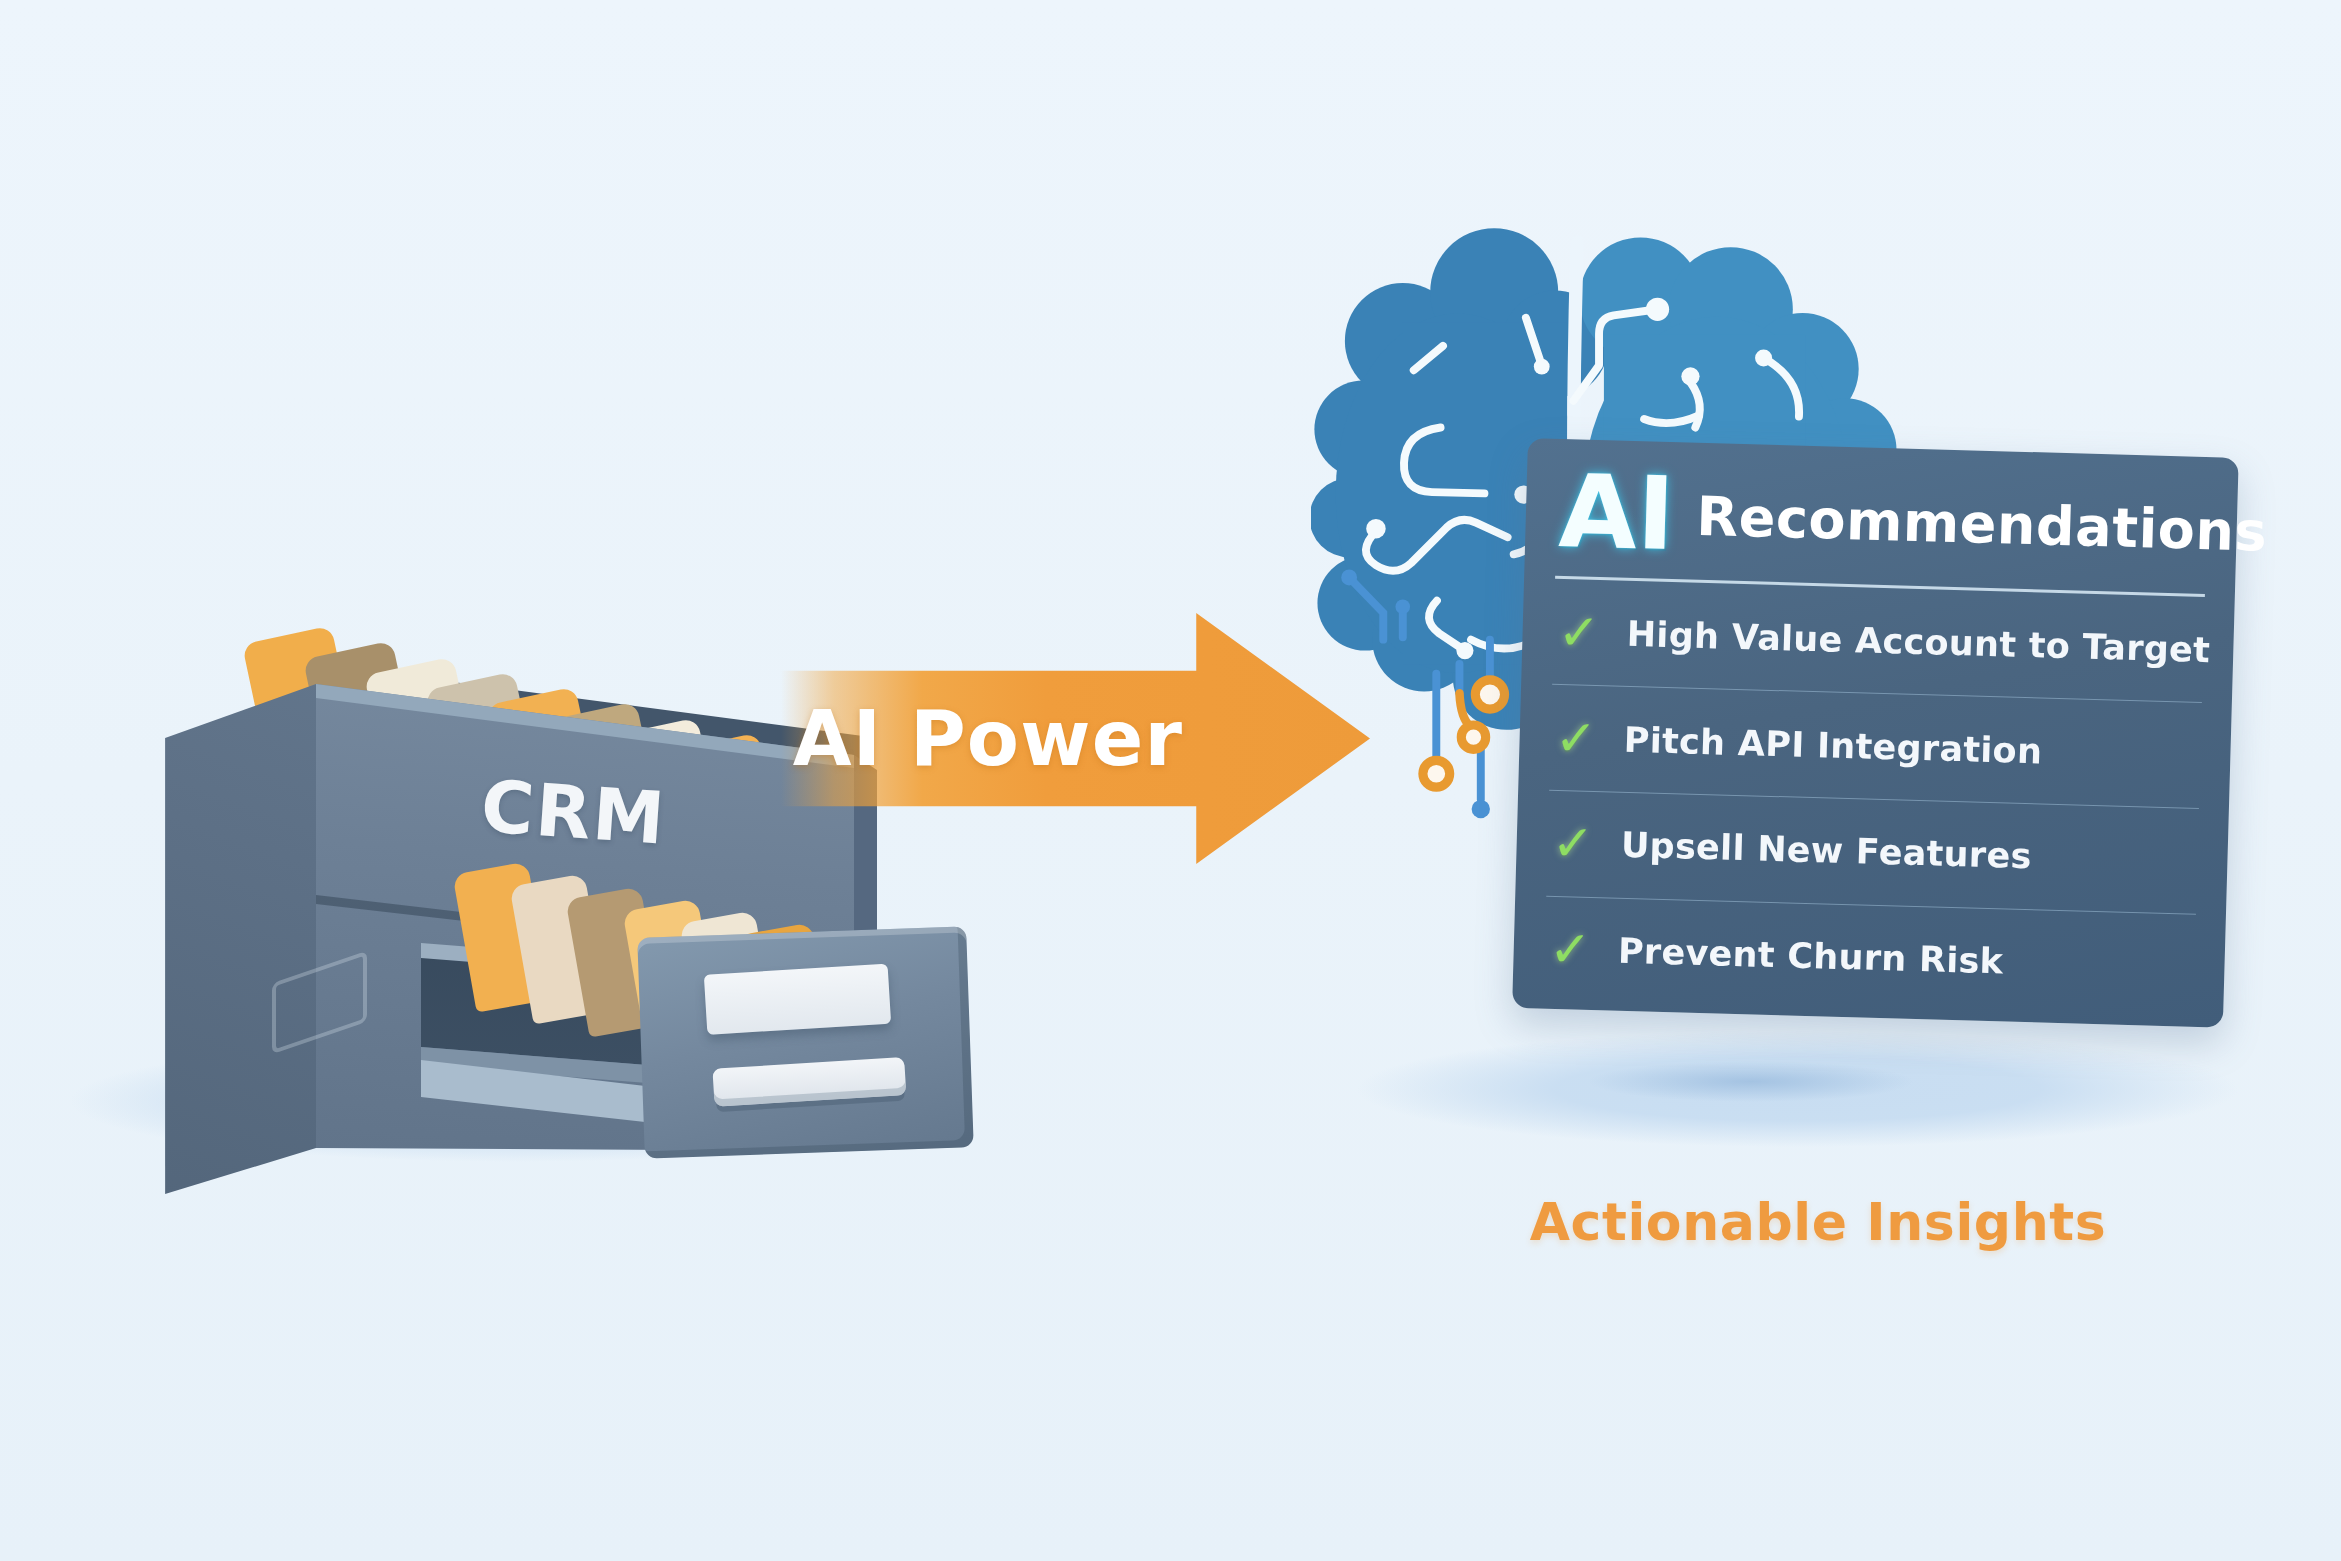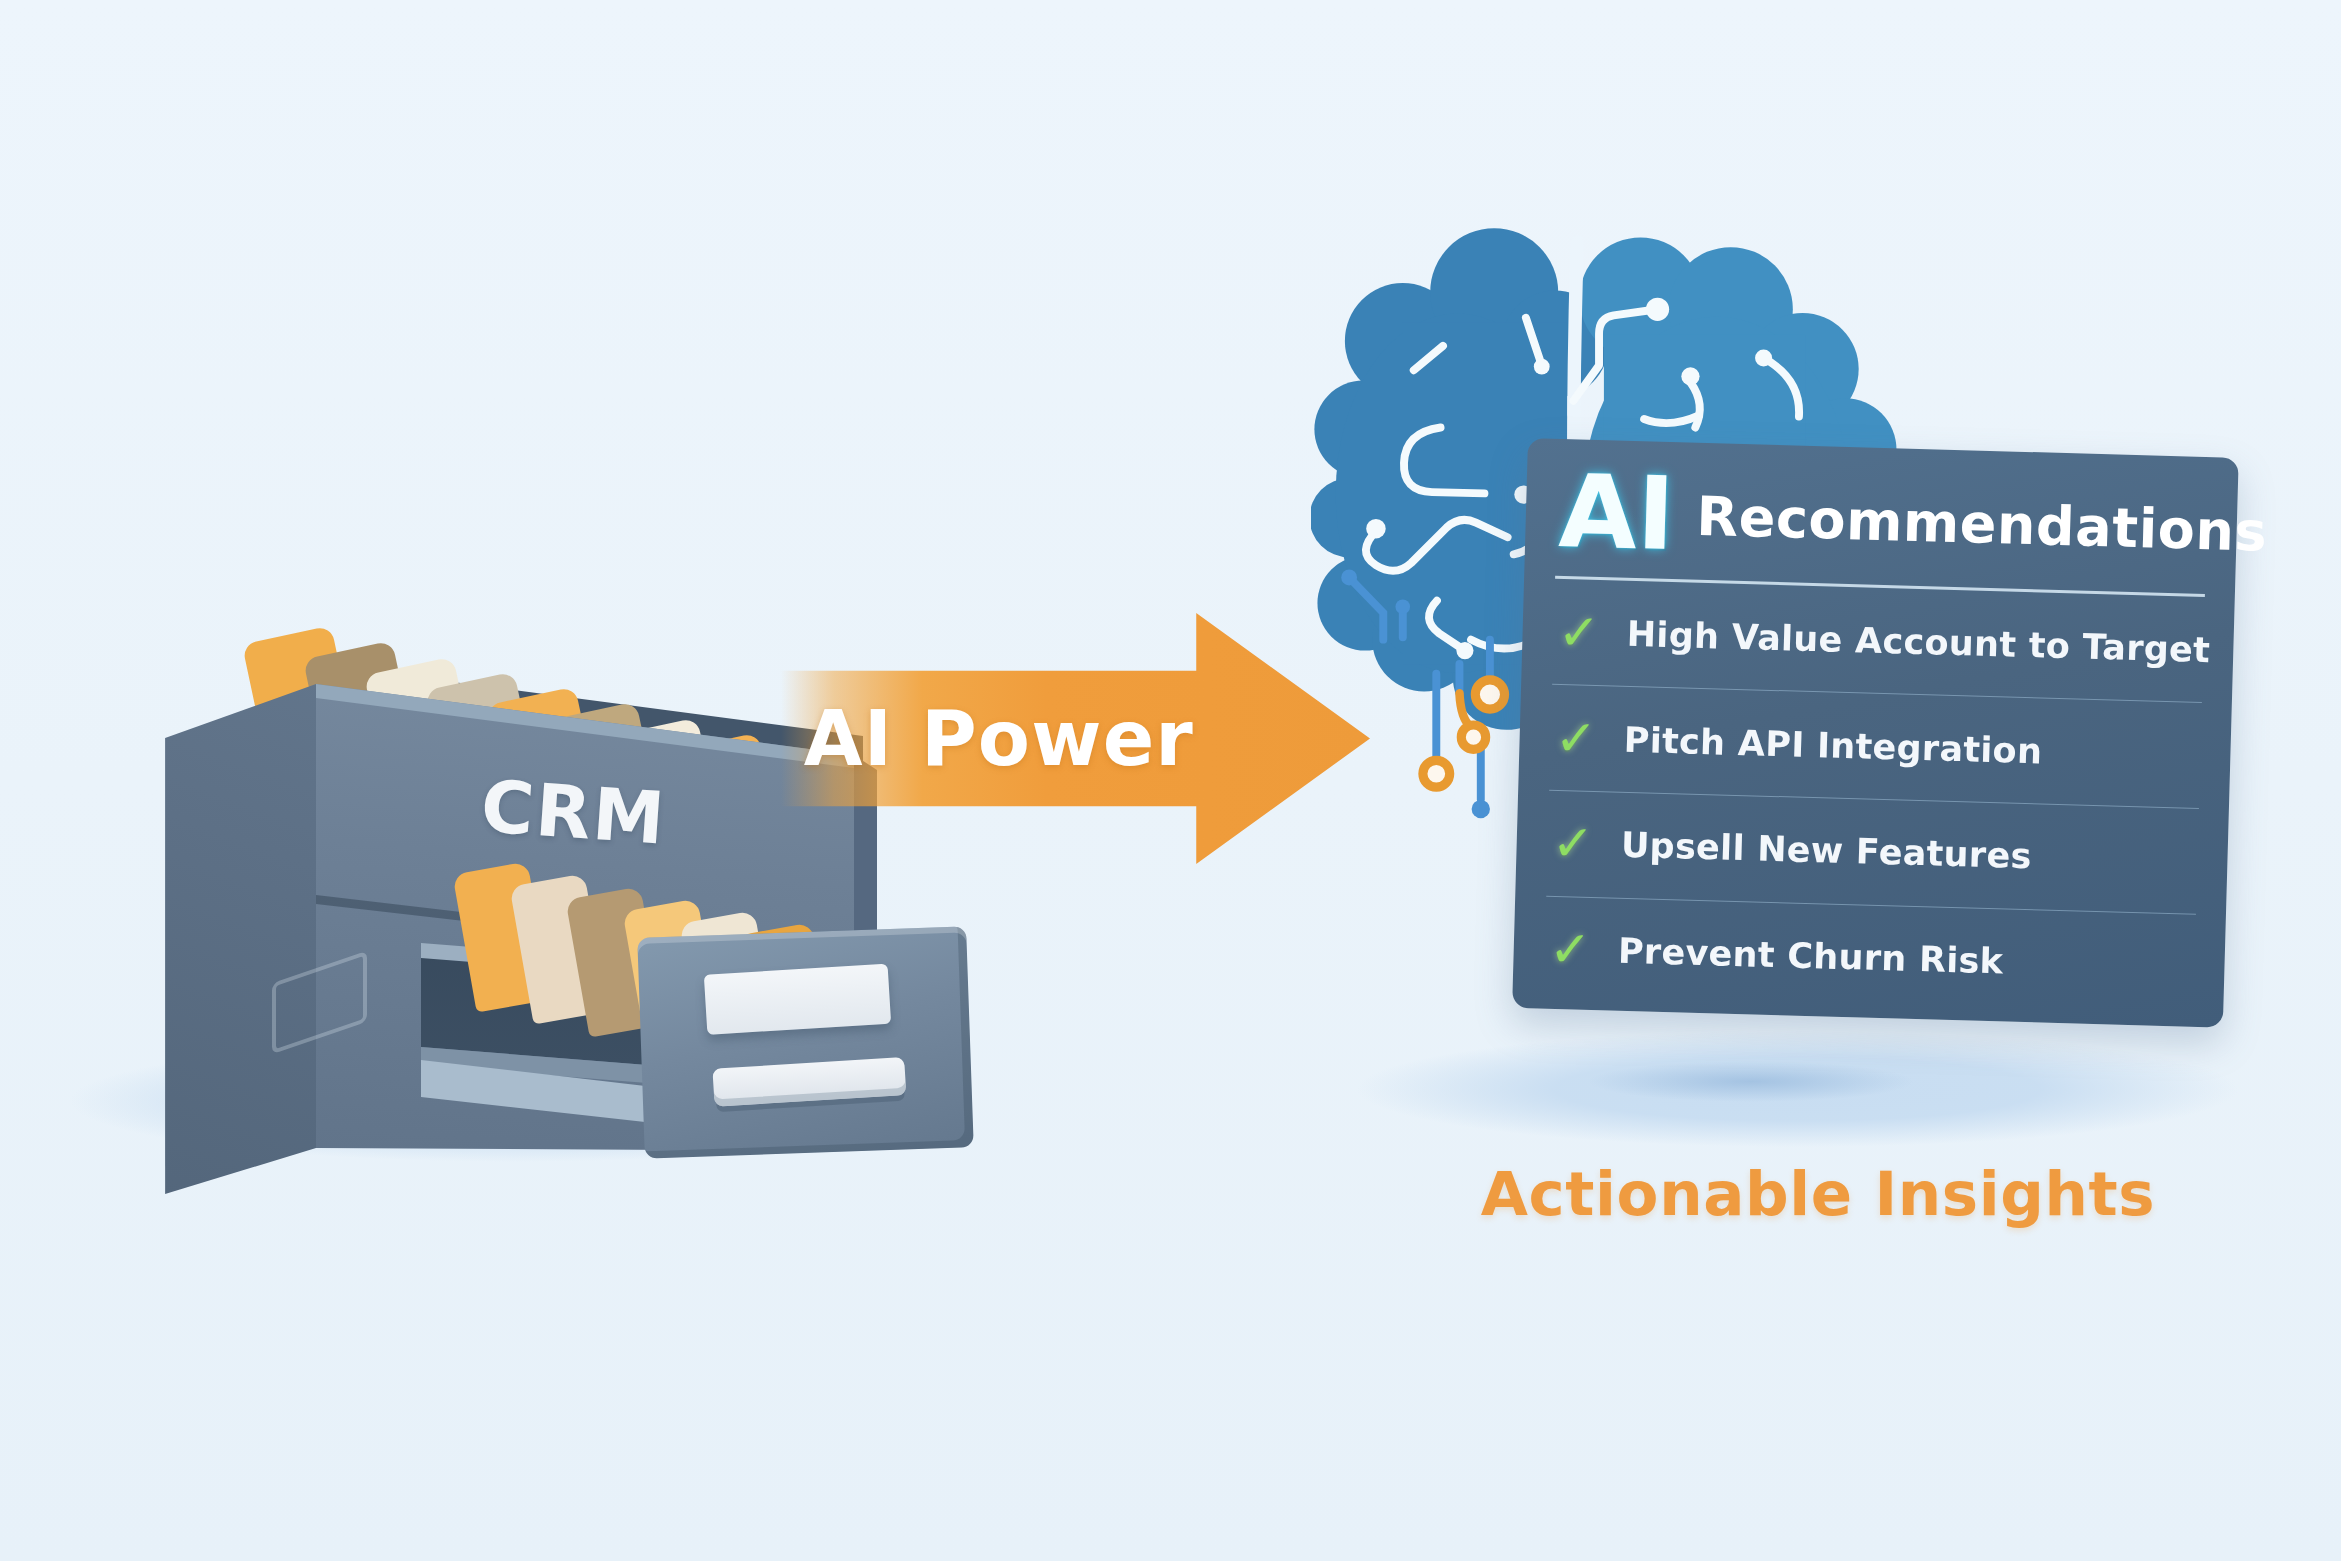--- a/index.html
+++ b/index.html
@@ -44,21 +44,21 @@
   .plate{position:absolute;left:66px;top:37px;width:184px;height:60px;border-radius:6.1px;
     background:linear-gradient(180deg,#f3f6f9,#e2e8ee);box-shadow:0 6.1px 9.8px rgba(55,75,95,.35);transform:rotate(-1.5deg);}
   .handle{position:absolute;left:71px;top:131px;width:192px;height:38px;border-radius:8.5px;
     background:linear-gradient(180deg,#f2f5f8,#dde3ea);transform:rotate(-1.5deg);
     box-shadow:0 7.3px 0 -1.8px rgba(62,82,102,.35), inset 0 -7.3px 0 rgba(148,163,178,.5);}
 
   
   .arrow{left:781px;top:613px;width:589px;height:251px;display:flex;align-items:center;
     background:linear-gradient(90deg,rgba(244,168,64,0) 0%,rgba(243,164,58,.5) 9%,rgba(242,160,54,.9) 24%,#f09d3c 45%,#ee9b3a 100%);
     clip-path:polygon(0 23%,70.5% 23%,70.5% 0%,100% 50%,70.5% 100%,70.5% 77%,0 77%);}
-  .arrow-label{width:70%;text-align:center;font-size:76px;font-weight:bold;color:#ffffff;
+  .arrow-label{width:70%;font-size:76px;font-weight:bold;color:#ffffff;
     letter-spacing:1.2px;padding-left:2%;text-shadow:0 2.4px 6.1px rgba(190,110,20,.35);}
 
   
   .panel{left:1528px;top:438px;width:711px;height:570px;box-sizing:border-box;
     transform:rotate(1.6deg);transform-origin:0 0;border-radius:16px;padding:23px 30.5px 18.3px;
     background:linear-gradient(168deg,#52718f 0%,#4a6580 45%,#415d7a 100%);
     box-shadow:0 16px 37px rgba(90,120,150,.28);}
   .panel-header{display:flex;align-items:center;gap:22px;padding:2.4px 2.4px 16px;
     border-bottom:3px solid rgba(218,236,248,.85);}
   .ai{font-size:101px;font-weight:bold;color:#f4feff;line-height:.95;
@@ -67,21 +67,21 @@
   .row{display:flex;align-items:center;gap:27px;padding:27.4px 4.9px;}
   .row + .row{border-top:1.8px solid rgba(168,200,224,.5);}
   .check{font-size:50px;font-weight:bold;color:#8edd63;line-height:1;
     text-shadow:0 0 7.3px rgba(190,240,150,.65),0 1.8px 0 rgba(70,130,50,.25);}
   .item{font-size:35px;font-weight:bold;color:#f3f7fb;white-space:nowrap;letter-spacing:0.3px;}
 
   
   .caption{font-weight:bold;text-align:center;letter-spacing:0.6px;}
   .caption-left{left:177px;top:1189px;width:738px;font-size:76px;color:#2e6a9d;
     text-shadow:0 3px 6.1px rgba(46,106,157,.2);}
-  .caption-right{left:1397px;top:1158px;width:842px;font-size:61px;color:#ef9b40;
+  .caption-right{left:1397px;top:1192px;width:842px;font-size:52px;color:#ef9b40;
     text-shadow:0 3px 6.1px rgba(239,155,64,.22);}
 </style>
 </head>
 <body>
 
 <div class="canvas">
 
   <div class="abs shadow-left"></div>
   <div class="abs shadow-right"></div>
   <div class="abs shadow-right-inner"></div>

